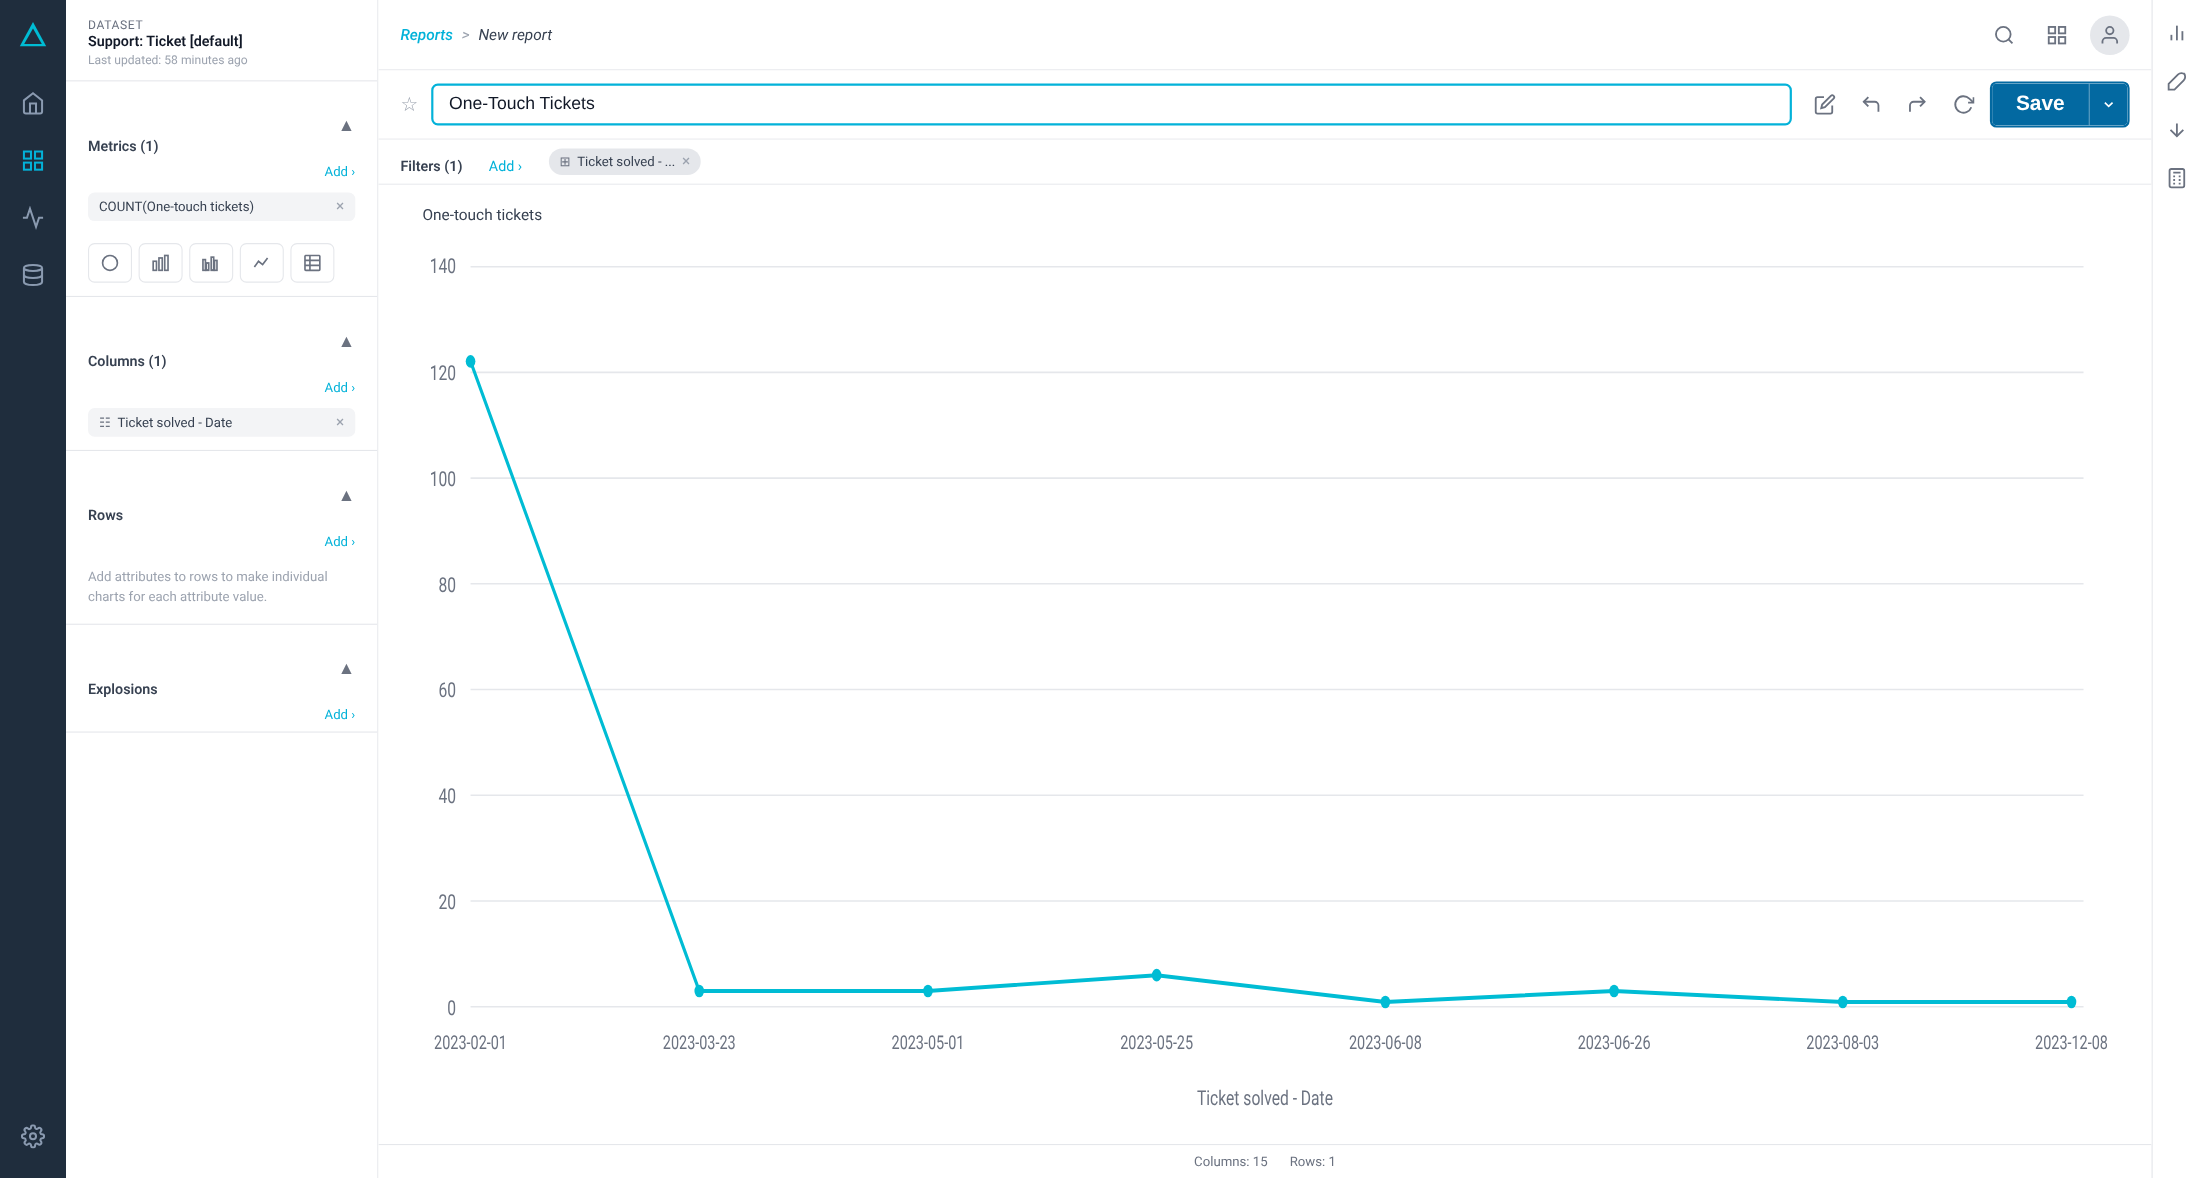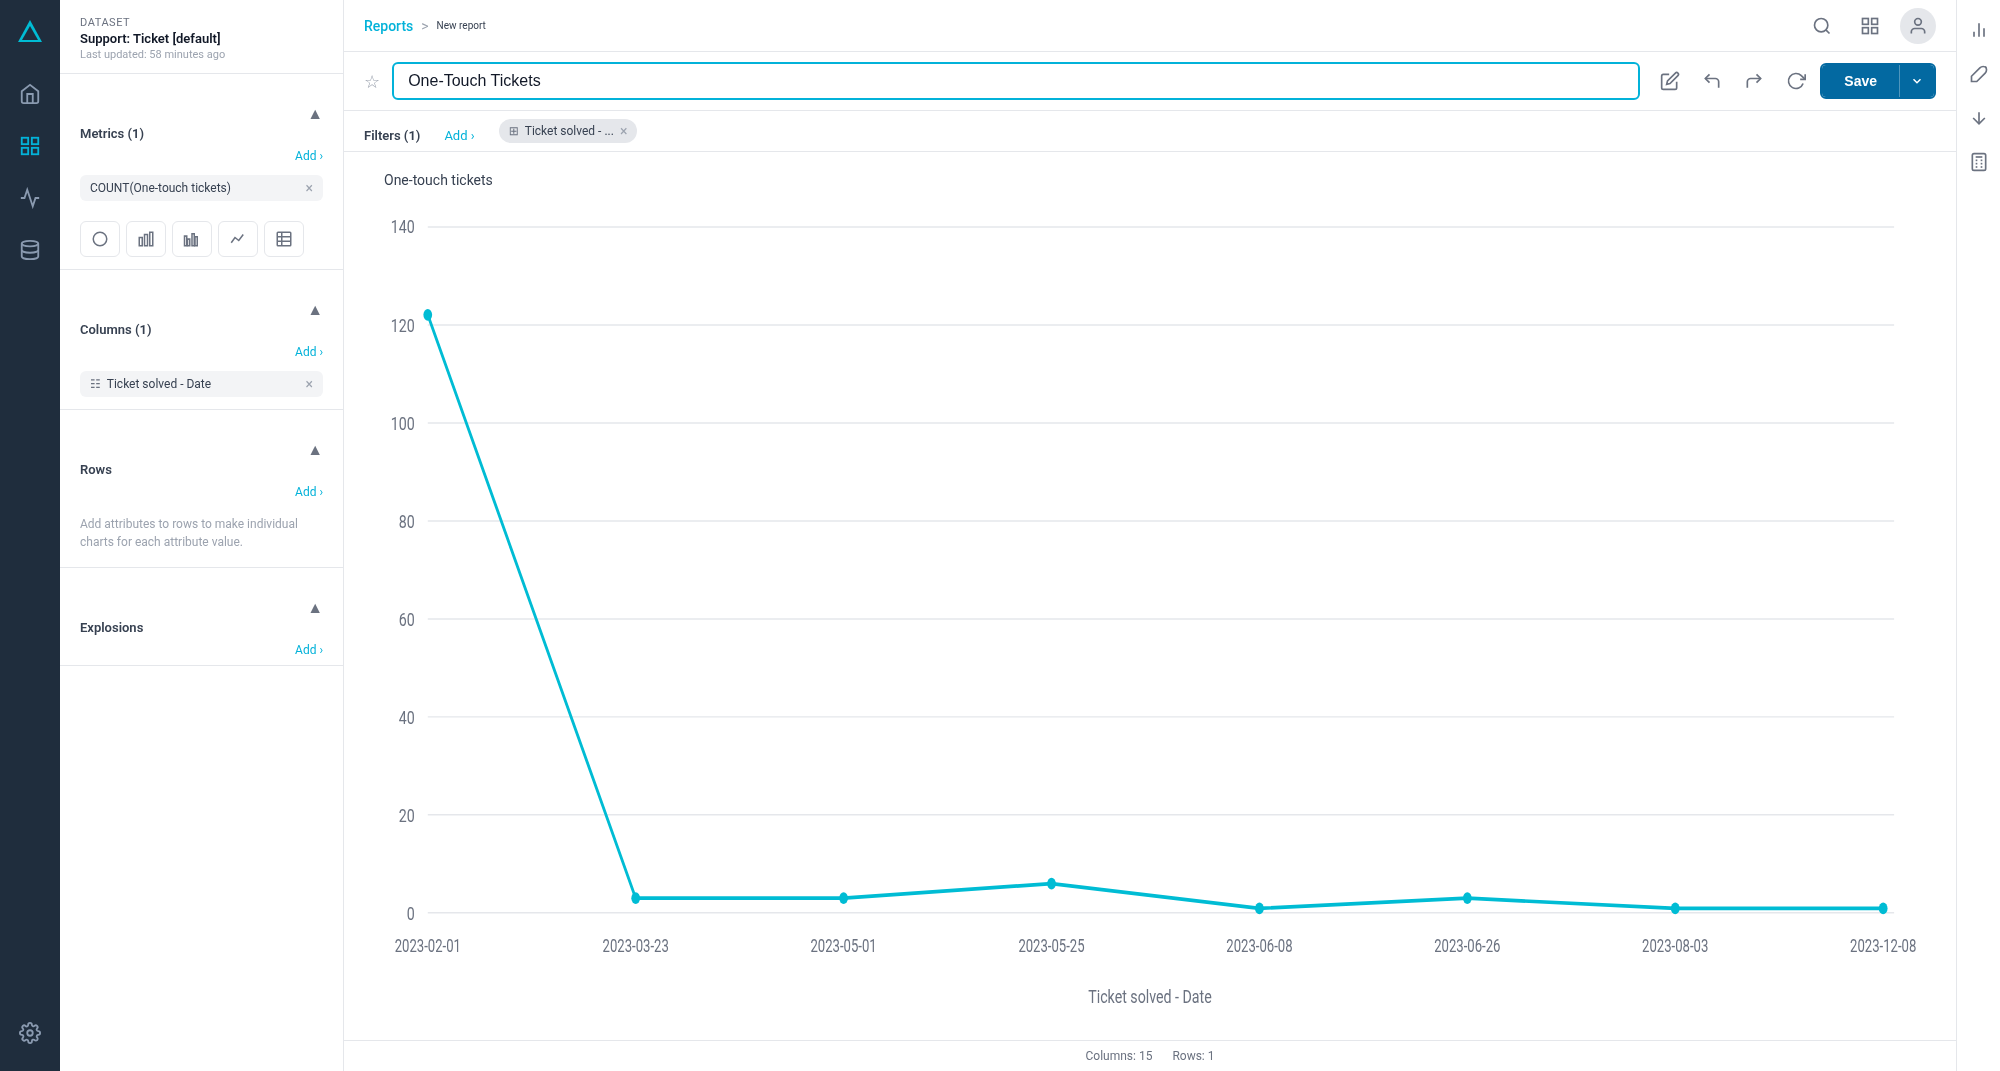--- a/index.html
+++ b/index.html
@@ -153,44 +153,45 @@
       overflow: hidden;
     }
 
     
     .topbar {
       display: flex;
       align-items: center;
       background: #fff;
       border-bottom: 1px solid #e5e7eb;
       padding: 0 20px;
-      height: 52px;
+      height: 64px;
       gap: 12px;
       flex-shrink: 0;
+      font-style: italic;
     }
     .topbar-breadcrumb {
       display: flex;
       align-items: center;
       gap: 8px;
       margin-right: 16px;
     }
     .topbar-breadcrumb-link {
       color: #03b2d9;
       font-size: 14px;
       font-weight: 500;
       cursor: pointer;
       text-decoration: none;
     }
     .topbar-breadcrumb-sep {
       color: #9ca3af;
       font-size: 14px;
     }
     .topbar-breadcrumb-current {
       color: #374151;
-      font-size: 10px;
+      font-size: 14px;
     }
 
     .topbar-spacer { flex: 1; }
 
     .topbar-right {
       display: flex;
       align-items: center;
       gap: 12px;
     }
     .topbar-icon-btn {
@@ -256,21 +257,21 @@
       align-items: stretch;
       border-radius: 6px;
       overflow: hidden;
       border: 2px solid #0369a1;
     }
     .save-btn {
       background: #0369a1;
       color: #fff;
       border: none;
       padding: 8px 22px;
-      font-size: 14px;
+      font-size: 19px;
       font-weight: 600;
       cursor: pointer;
     }
     .save-btn-arrow {
       background: #0369a1;
       color: #fff;
       border: none;
       border-left: 1px solid rgba(255,255,255,0.3);
       padding: 8px 10px;
       cursor: pointer;

